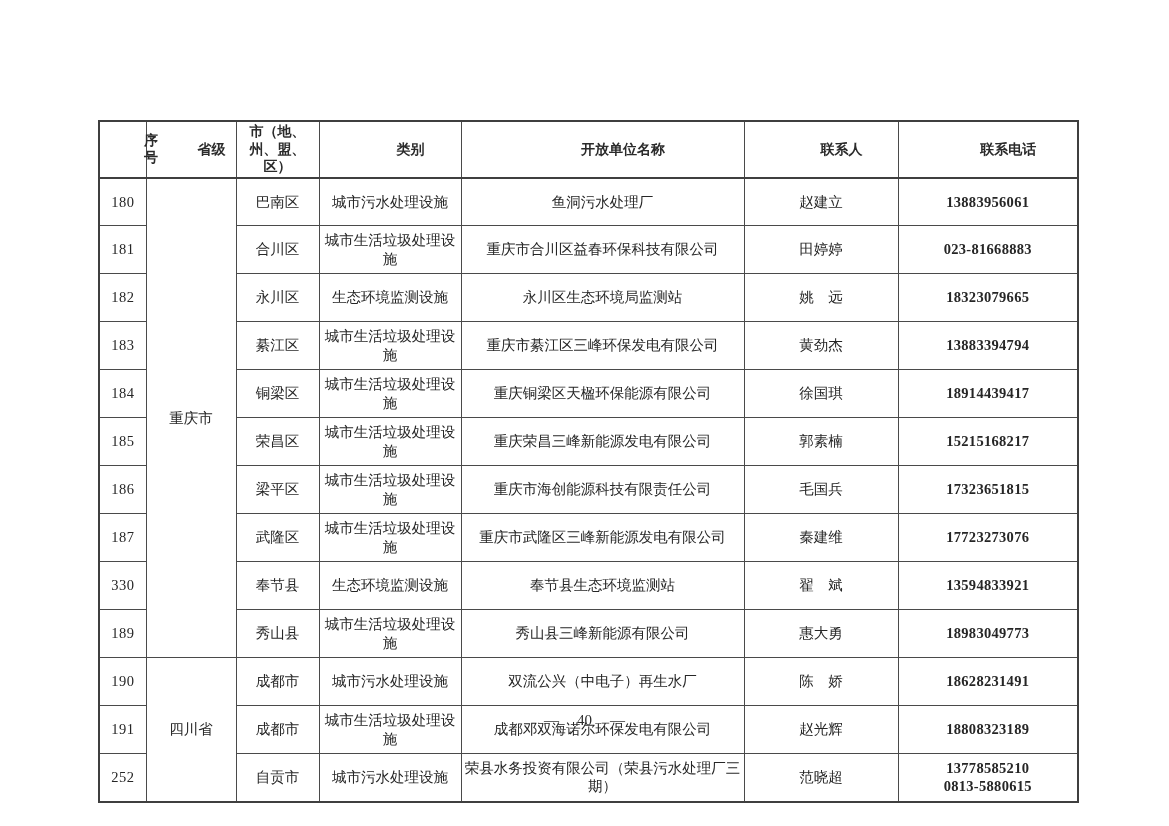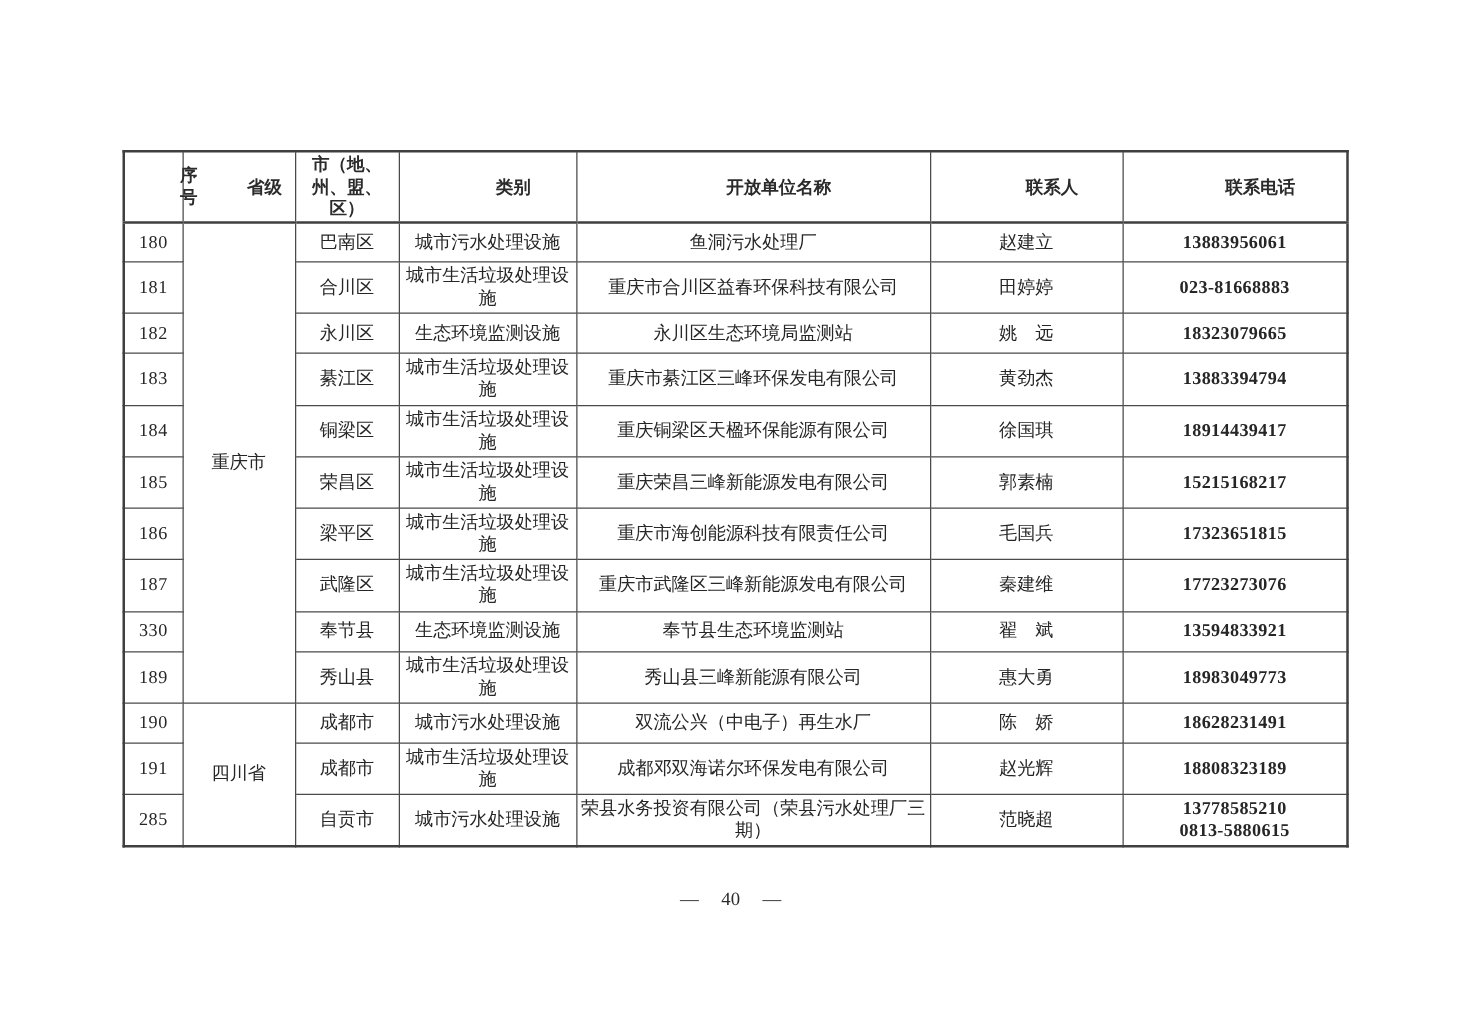--- a/index.html
+++ b/index.html
@@ -36,21 +36,21 @@
   table.doc-table thead th {
     font-family: "Liberation Sans", "DejaVu Sans", sans-serif;
     font-weight: bold;
     font-size: 14px;
     height: 46px;
     border-bottom: 2px solid #3f3f3f;
     background: #ffffff;
     padding-left: 44px;
   }
   table.doc-table thead th.th-city { padding: 1px 2px; margin-top: 12px; }
-  table.doc-table tbody tr { height: 32px; }
+  table.doc-table tbody tr { height: 48px; }
   table.doc-table tbody td {
     font-size: 14.5px;
     color: #262626;
   }
   td.cell-serial   { font-size: 14px; letter-spacing: 0.5px; }
   td.cell-province { font-size: 15px; }
   td.cell-city     { font-size: 14.5px; }
   td.cell-category { font-size: 14px; padding: 2px 1px; }
   td.cell-unit     { font-size: 14px; padding: 2px 1px; margin-left: 32px; }
   td.cell-contact  { font-size: 14.5px; }
@@ -226,21 +226,21 @@
             <td class="cell-serial">191</td>
             <td class="cell-city">成都市</td>
             <td class="cell-category">城市生活垃圾处理设施</td>
             <td class="cell-unit">成都邓双海诺尔环保发电有限公司</td>
             <td class="cell-contact">赵光辉</td>
             <td class="cell-phone">
               <span class="phone-line">18808323189</span>
             </td>
           </tr>
           <tr>
-            <td class="cell-serial">285</td>
+            <td class="cell-serial">252</td>
             <td class="cell-city">自贡市</td>
             <td class="cell-category">城市污水处理设施</td>
             <td class="cell-unit">荣县水务投资有限公司（荣县污水处理厂三期）</td>
             <td class="cell-contact">范晓超</td>
             <td class="cell-phone">
               <span class="phone-line">13778585210</span>
               <span class="phone-line">0813-5880615</span>
             </td>
           </tr>
         </tbody>

